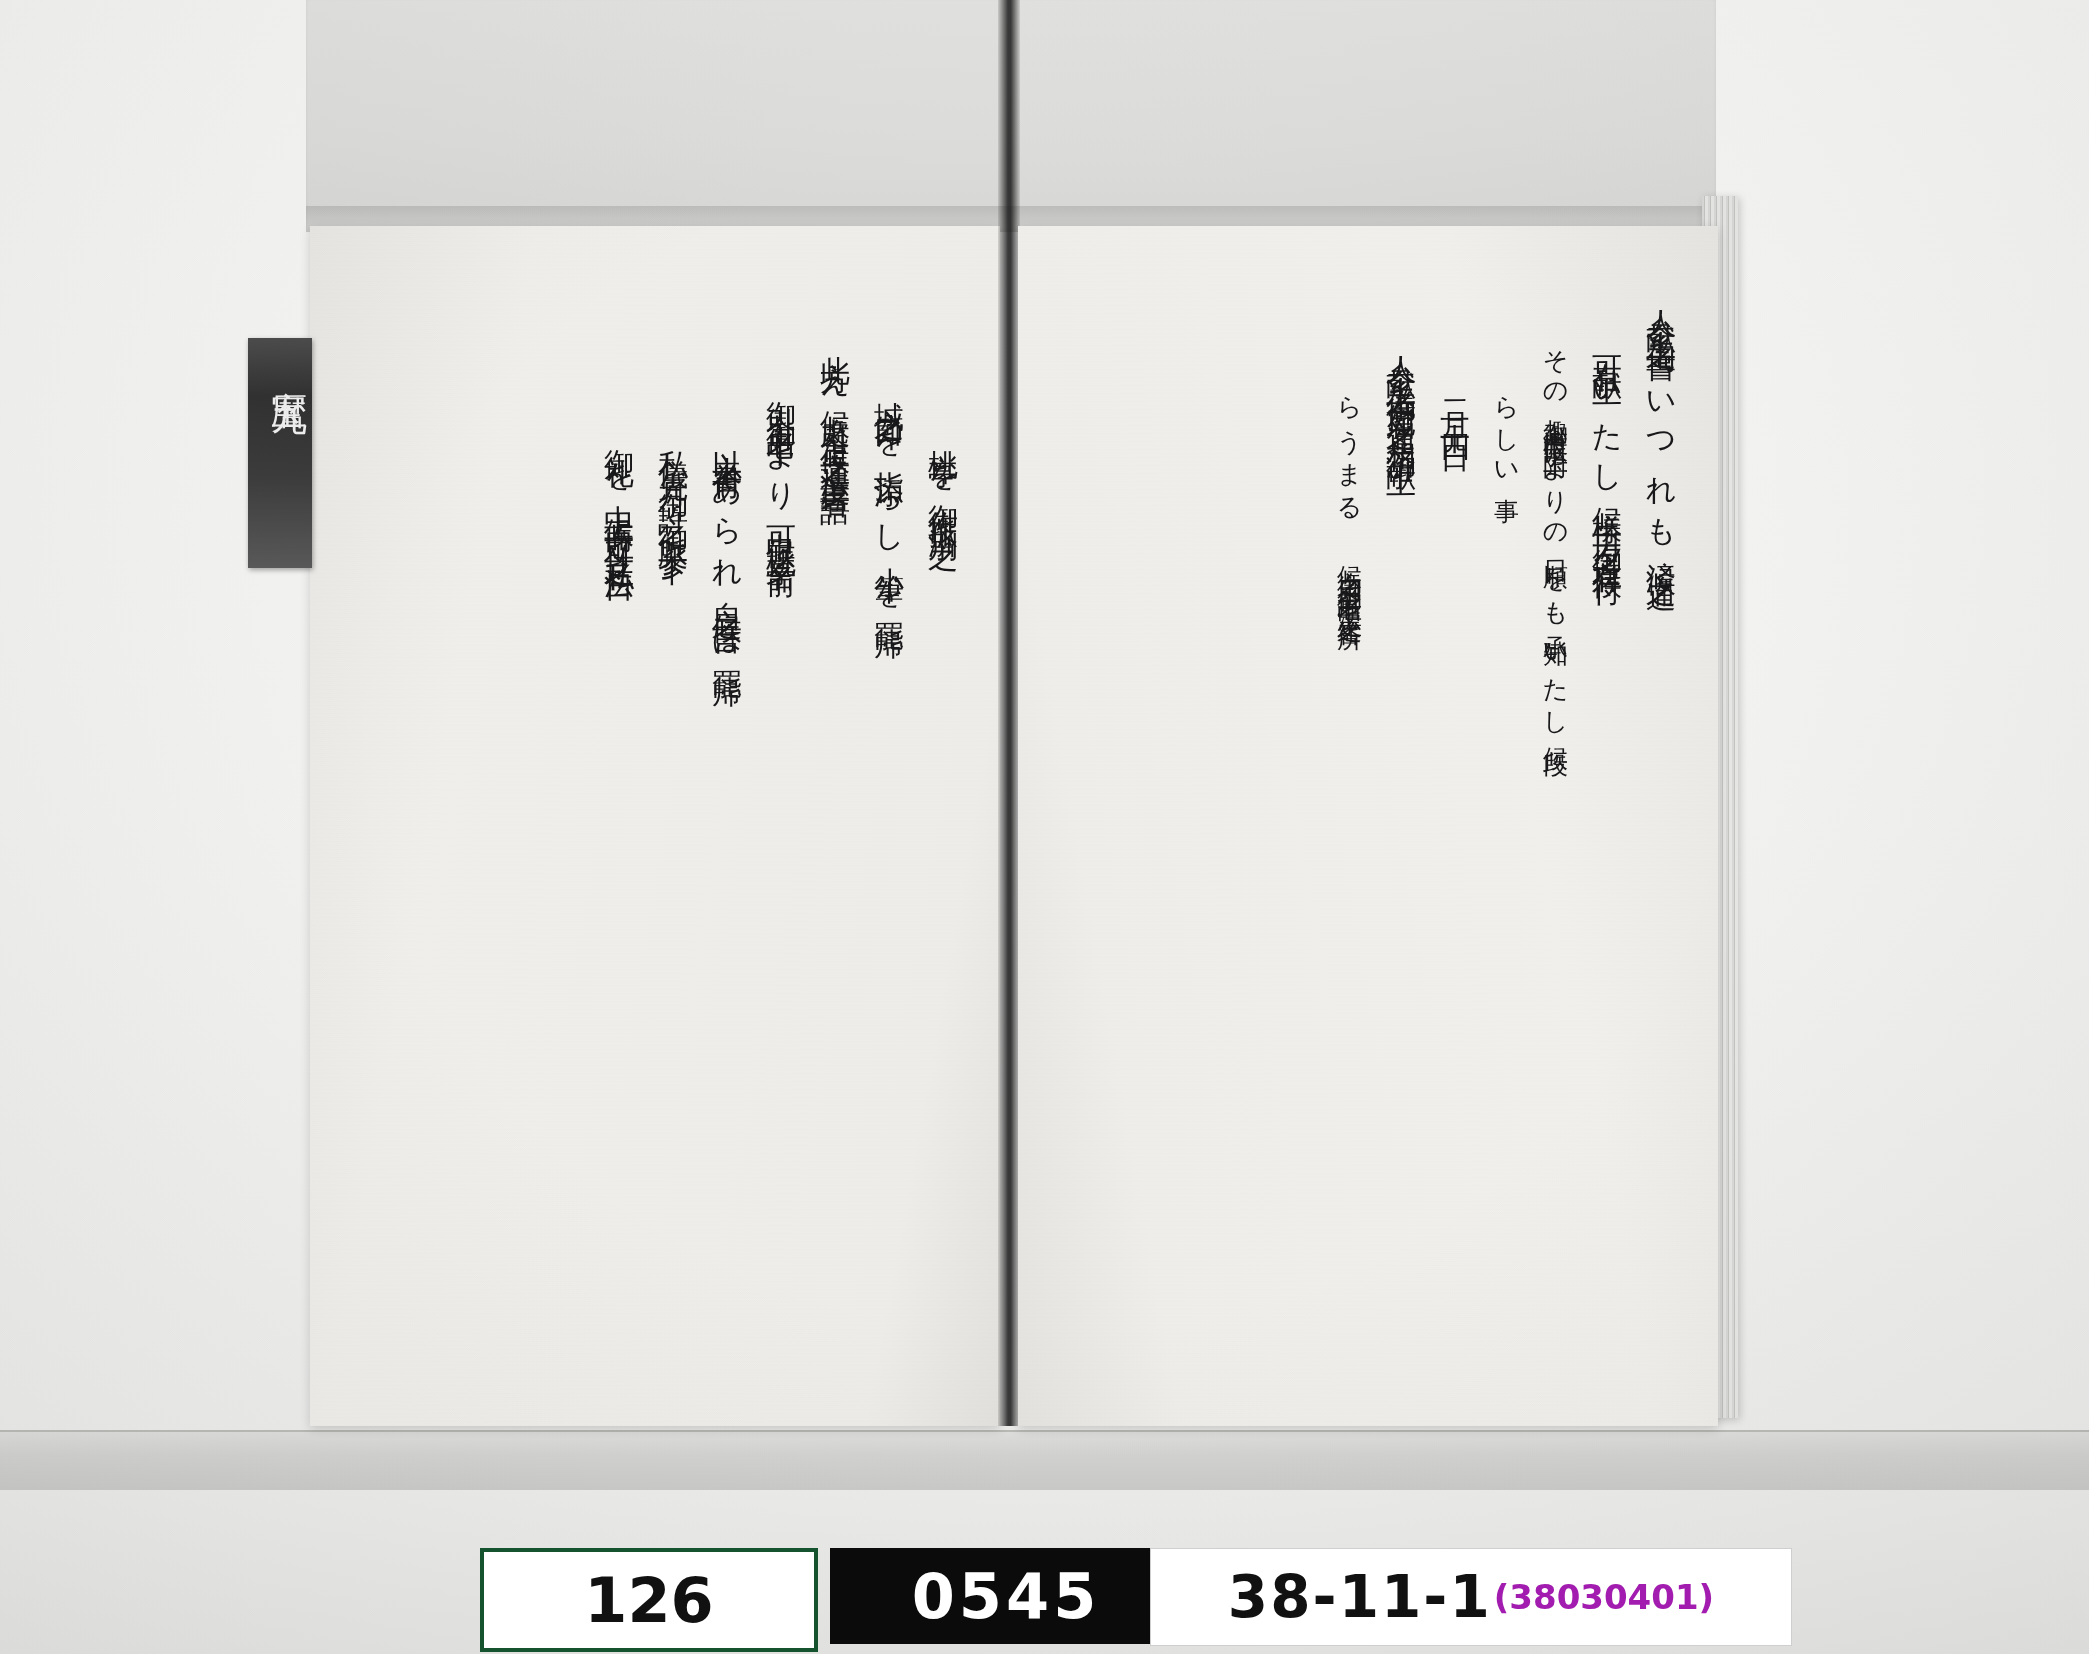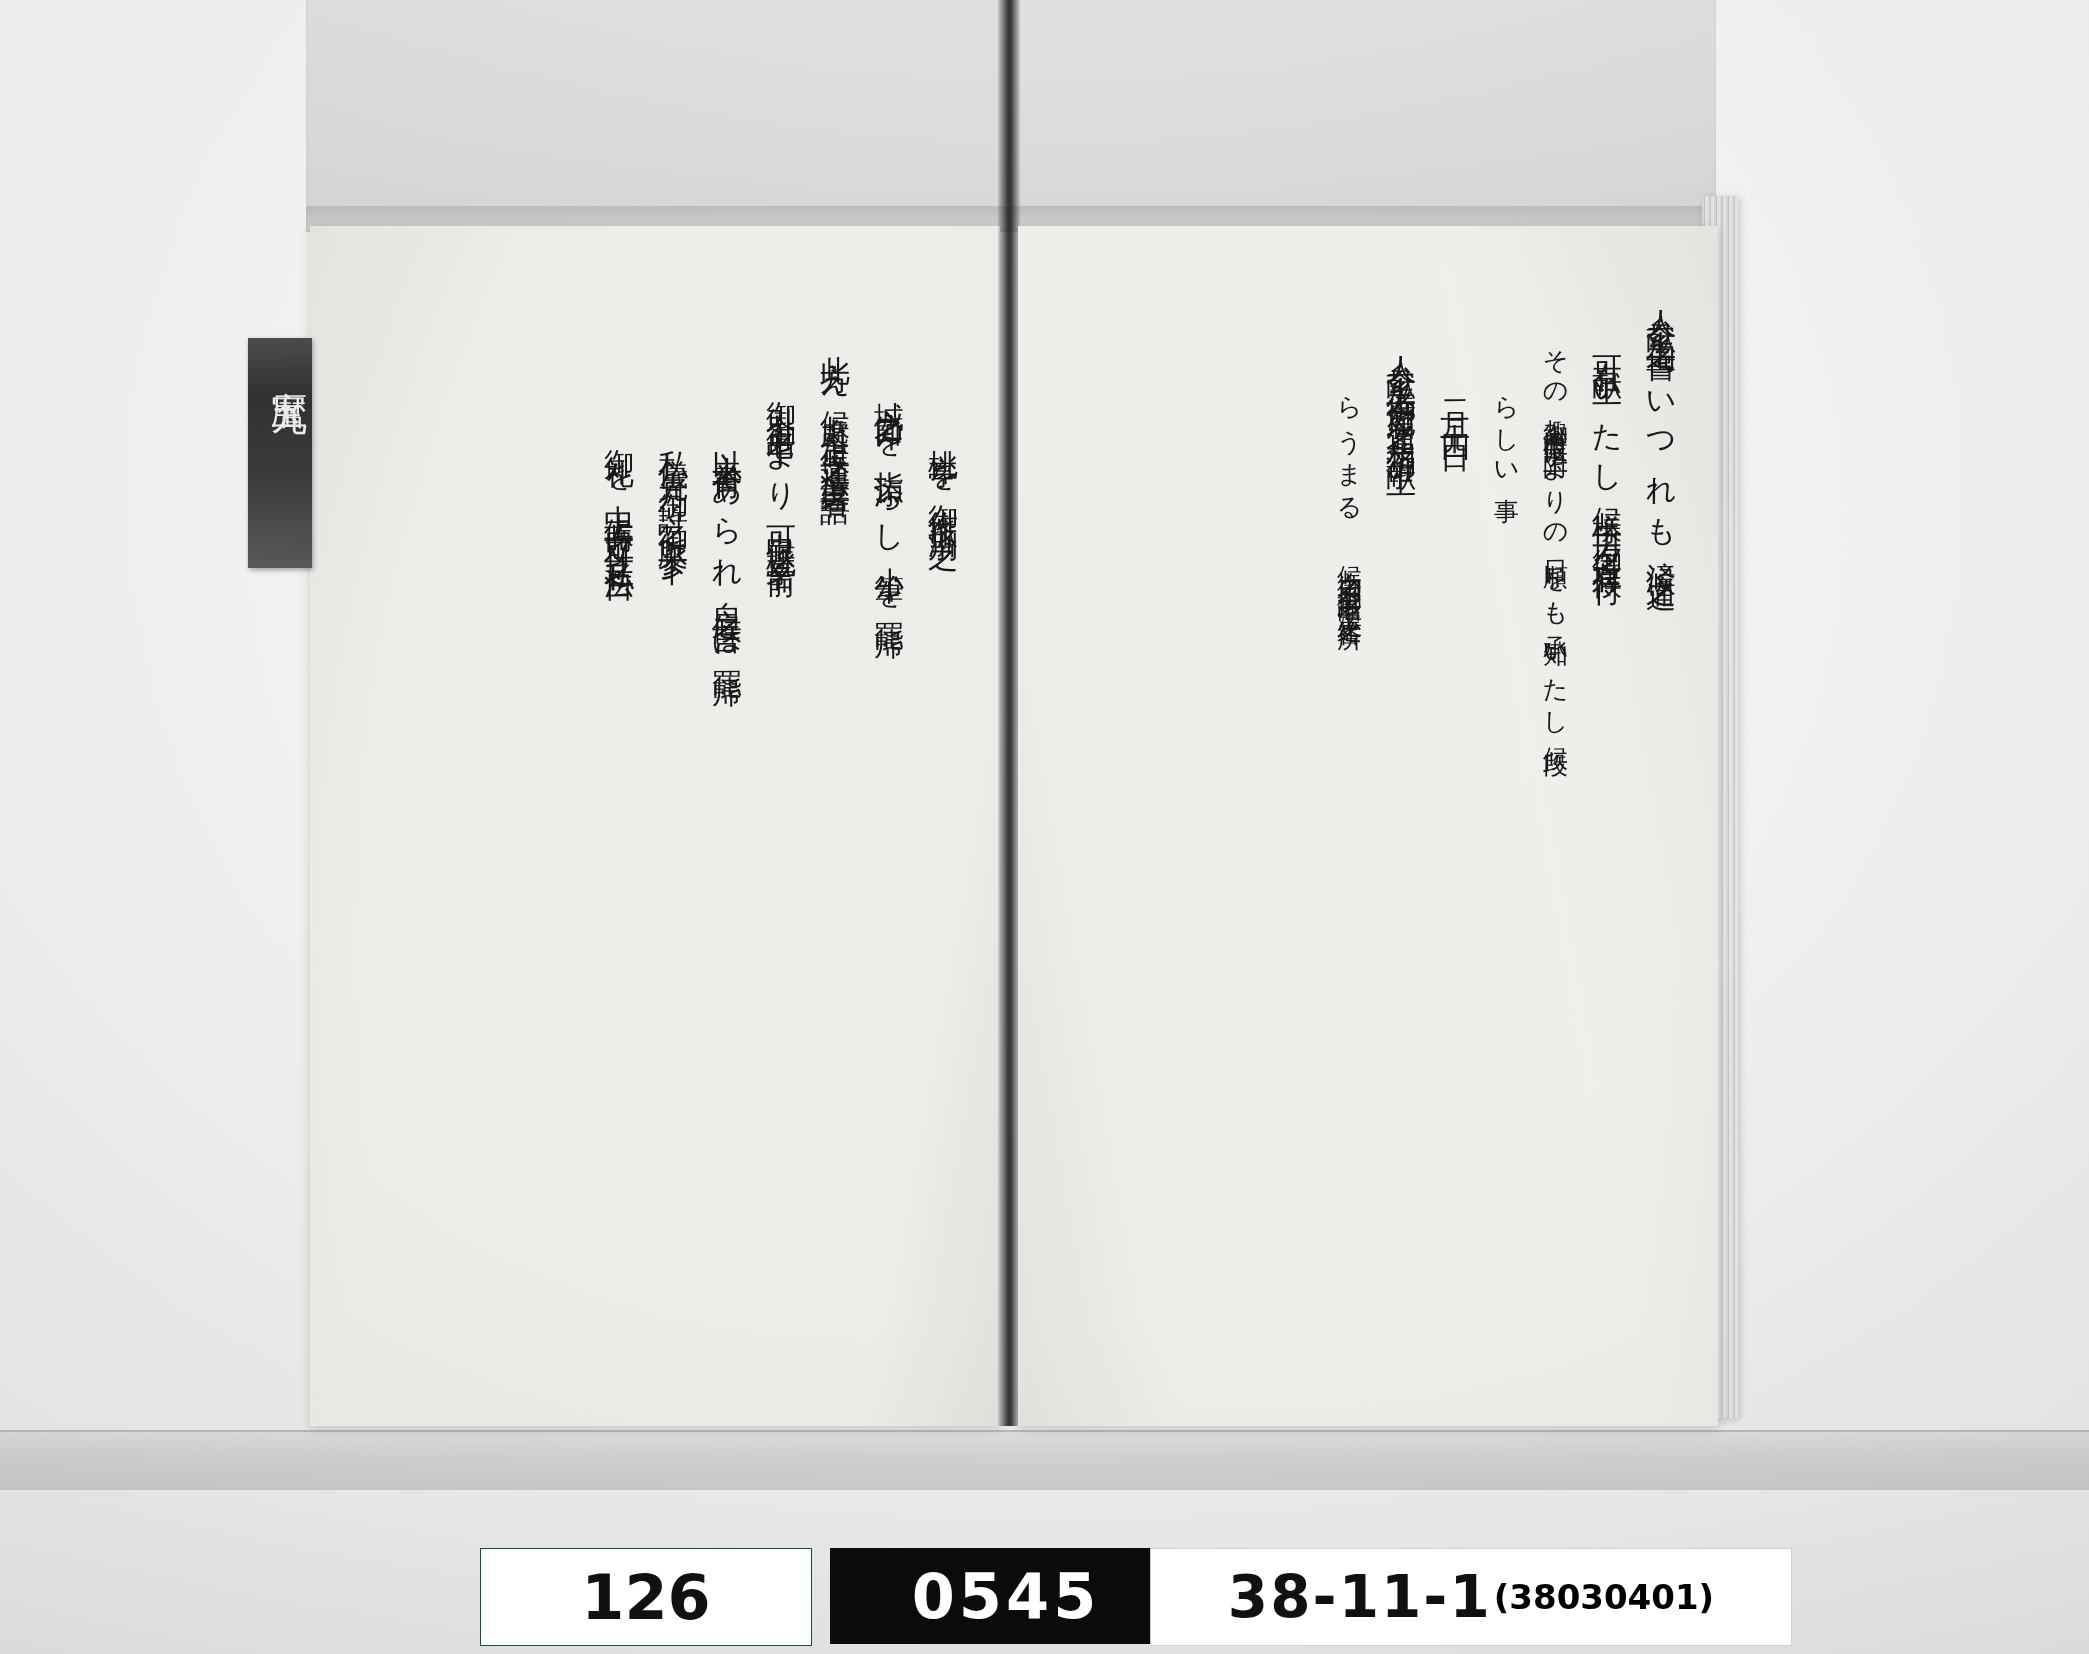--- a/index.html
+++ b/index.html
@@ -207,21 +207,21 @@
     height: 96px;
     display: flex;
     align-items: center;
     justify-content: center;
     font-family: "DejaVu Sans", sans-serif;
     font-weight: bold;
   }
   .id-white {
     background: #ffffff;
     color: #111111;
-    border: 1px solid #14532d;
+    border: 4px solid #14532d;
   }
   .id-black {
     background: #0b0b0b;
     color: #ffffff;
   }
   #id-frame-number { left: 480px;  width: 330px; font-size: 62px; }
   #id-image-number { left: 830px;  width: 352px; font-size: 62px; letter-spacing: 4px; }
 
   .id-subrow {
     position: absolute;
@@ -240,21 +240,21 @@
     font-family: "DejaVu Sans", sans-serif;
     font-weight: bold;
     font-size: 58px;
     color: #111111;
     letter-spacing: 2px;
   }
   .id-sub-paren {
     font-family: "DejaVu Sans", sans-serif;
     font-weight: bold;
     font-size: 34px;
-    color: #000000;
+    color: #a21caf;
   }
 </style>
 </head>
 <body>
 
 <div id="page">
 
   <div class="backdrop"></div>
 
   <div class="shelf"></div>

